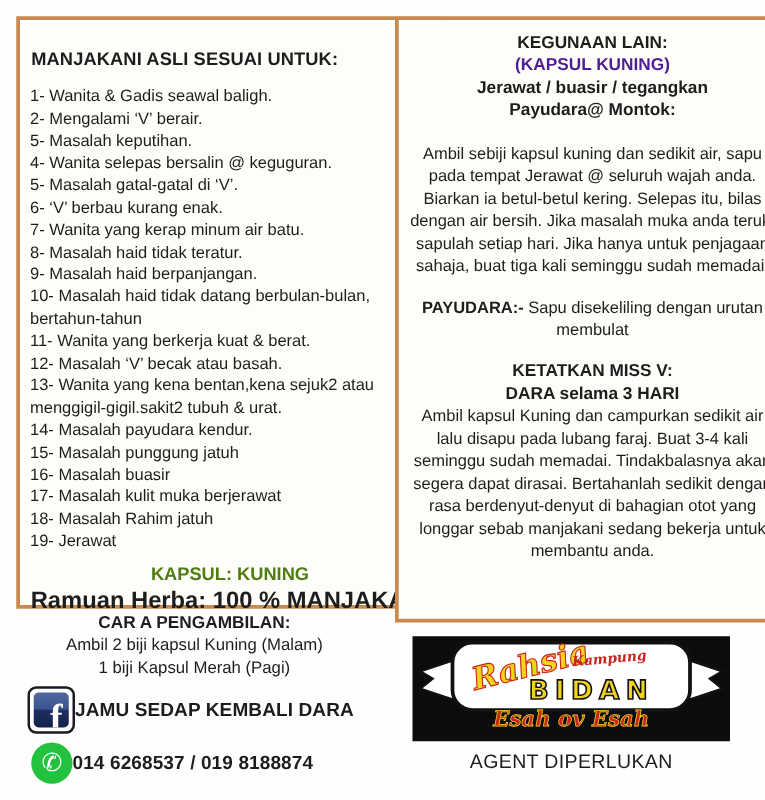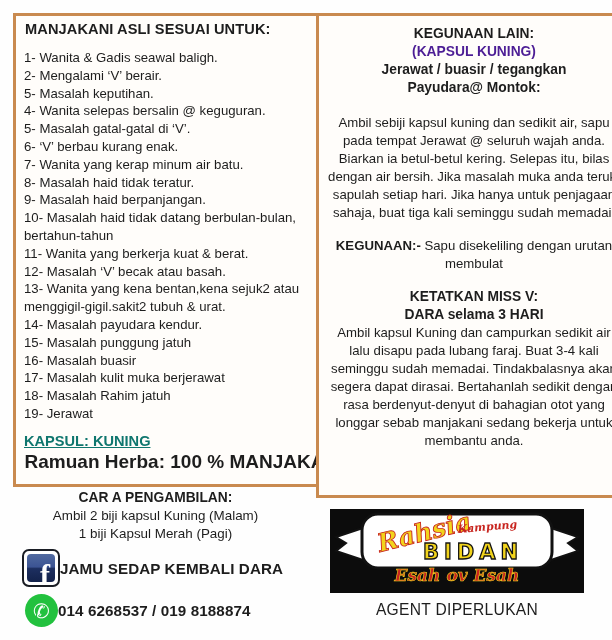--- a/index.html
+++ b/index.html
@@ -4,25 +4,25 @@
 <style>
   html,body{margin:0;padding:0;}
   body{
     width:612px;height:640px;position:relative;overflow:hidden;
     background:#fefefe;color:#1d1d1d;
     font-family:"Liberation Sans", sans-serif;
     -webkit-font-smoothing:antialiased;
   }
   .box{position:absolute;border:3px solid #c98a4f;background:#fffdfa;box-sizing:border-box;}
   
-  #left-box{left:13px;top:13px;width:342px;height:474px;padding:2px 8px;}
+  #left-box{left:13px;top:13px;width:342px;height:474px;padding:21px 8px;}
   .lb-title{font-size:14.6px;font-weight:bold;margin:3px 0 12px 1px;letter-spacing:.1px;}
   .uses-list{font-size:13.2px;line-height:17.8px;}
   .uses-list .li{white-space:normal;}
-  .capsule{color:#0f766e;font-weight:bold;font-size:14.6px;margin-top:10px;text-decoration:underline;}
+  .capsule{color:#4d7c0f;font-weight:bold;text-align:center;font-size:14.6px;margin-top:10px;}
   .ramuan{font-weight:bold;text-align:center;font-size:19px;margin-top:2px;}
   
   #right-box{left:316px;top:13px;width:316px;height:485px;padding:9px 9px;text-align:center;}
   .rb-title{font-weight:bold;font-size:13.8px;line-height:18px;}
   .red{color:#4c1d95;}
   .rb-para{font-size:13.2px;line-height:18px;margin-top:17px;}
   .rb-block{font-size:13.2px;line-height:18px;margin-top:15px;}
   .rb-block .bold-line{font-weight:bold;font-size:13.8px;}
   
   #bottom-left{position:absolute;left:13px;top:489px;width:285px;text-align:center;}
@@ -77,21 +77,21 @@
   <div class="capsule">KAPSUL: KUNING</div>
   <div class="ramuan">Ramuan Herba: 100 % MANJAKANI</div>
 </div>
 
 <div class="box" id="right-box">
   <div class="rb-title">KEGUNAAN LAIN:</div>
   <div class="rb-title red">(KAPSUL KUNING)</div>
   <div class="rb-title">Jerawat / buasir / tegangkan</div>
   <div class="rb-title">Payudara@ Montok:</div>
   <div class="rb-para">Ambil sebiji kapsul kuning dan sedikit air, sapu pada tempat Jerawat @ seluruh wajah anda. Biarkan ia betul-betul kering. Selepas itu, bilas dengan air bersih. Jika masalah muka anda teruk, sapulah setiap hari. Jika hanya untuk penjagaan sahaja, buat tiga kali seminggu sudah memadai.</div>
-  <div class="rb-block"><b>KEGUNAAN:-</b><span> Sapu disekeliling dengan urutan membulat</span></div>
+  <div class="rb-block"><b>PAYUDARA:-</b><span> Sapu disekeliling dengan urutan membulat</span></div>
   <div class="rb-block">
     <div class="bold-line">KETATKAN MISS V:</div>
     <div class="bold-line">DARA selama 3 HARI</div>
     <span>Ambil kapsul Kuning dan campurkan sedikit air lalu disapu pada lubang faraj. Buat 3-4 kali seminggu sudah memadai. Tindakbalasnya akan segera dapat dirasai. Bertahanlah sedikit dengan rasa berdenyut-denyut di bahagian otot yang longgar sebab manjakani sedang bekerja untuk membantu anda.</span>
   </div>
 </div>
 
 <div id="bottom-left">
   <div class="cara-title">CAR A PENGAMBILAN:</div>
   <div class="cara-line">Ambil 2 biji kapsul Kuning (Malam)</div>

